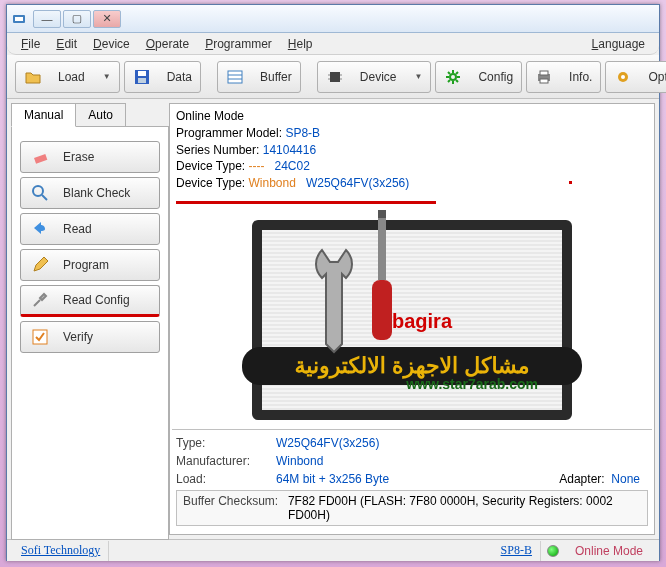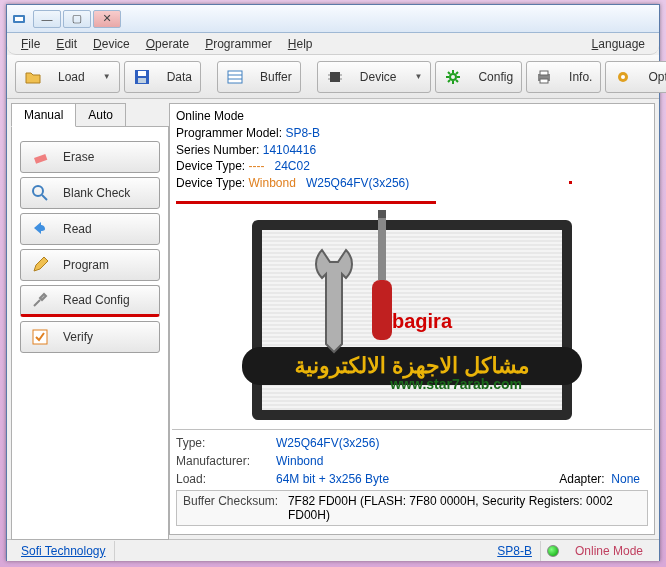--- a/index.html
+++ b/index.html
@@ -35,31 +35,31 @@
 .info-top .blue { color: #0050c0; }
 .info-top .orange { color: #e08020; }
 .red-underline-long { border-bottom: 3px solid #d00000; width: 260px; display: inline-block; }
 .banner { flex: 1; position: relative; display: flex; align-items: center; justify-content: center; }
 .banner-box { width: 320px; height: 200px; border: 10px solid #2a2a2a; border-radius: 6px; position: relative; background: repeating-linear-gradient(0deg, #e8e8e8 0, #e8e8e8 2px, #f4f4f4 2px, #f4f4f4 4px), repeating-linear-gradient(90deg, #e8e8e8 0, #e8e8e8 2px, #f4f4f4 2px, #f4f4f4 4px); }
 .screwdriver { position: absolute; }
 .sd-cross { left: 90px; top: -20px; }
 .wrench { position: absolute; left: 40px; top: 10px; width: 80px; height: 140px; }
 .bagira { position: absolute; top: 40px; left: 130px; color: #d00000; font-size: 20px; font-weight: bold; margin-top: 40px; }
 .arabic-band { position: absolute; top: 105px; left: -20px; right: -20px; height: 38px; background: #1a1a1a; color: #eab308; font-size: 22px; font-weight: bold; display: flex; align-items: center; justify-content: center; border-radius: 18px; direction: rtl; margin-top: 12px; }
-.url-text { position: absolute; bottom: 18px; right: 40px; color: #1a6a1a; font-size: 14px; font-weight: bold; }
+.url-text { position: absolute; bottom: 18px; right: 24px; color: #1a6a1a; font-size: 14px; font-weight: bold; }
 .dot-red { position: absolute; right: 80px; top: -30px; width: 3px; height: 3px; background: #d00000; }
 .info-bottom { border-top: 1px solid #c0c0c0; padding: 4px; }
 .info-row { display: flex; padding: 2px 0; }
 .info-label { width: 100px; color: #444; }
 .info-value { color: #0050c0; flex: 1; }
 .info-right { text-align: right; padding-right: 8px; }
 .field-row { border: 1px solid #c0c0c0; background: #f8f8f8; padding: 3px 6px; margin: 2px 0; display: flex; }
 .statusbar { height: 22px; border-top: 1px solid #c0c0c0; display: flex; align-items: center; padding: 0 6px; background: #f0f0f0; }
 .status-cell { padding: 0 8px; border-right: 1px solid #d0d0d0; height: 20px; display: flex; align-items: center; }
-.status-link { color: #0050c0; text-decoration: underline; cursor: pointer; }
+.status-link { color: #0050c0; text-decoration: underline; cursor: pointer; font-family: Liberation Serif, serif; }
 .status-spacer { flex: 1; }
 .led { width: 12px; height: 12px; border-radius: 50%; background: radial-gradient(circle at 35% 35%, #80ff80, #00a000); border: 1px solid #888; margin: 0 6px; }
 .status-mode { color: #c04060; padding: 0 10px; }
 svg { display: block; }
 </style>
 </head>
 <body>
 
 <div class="window">
 

